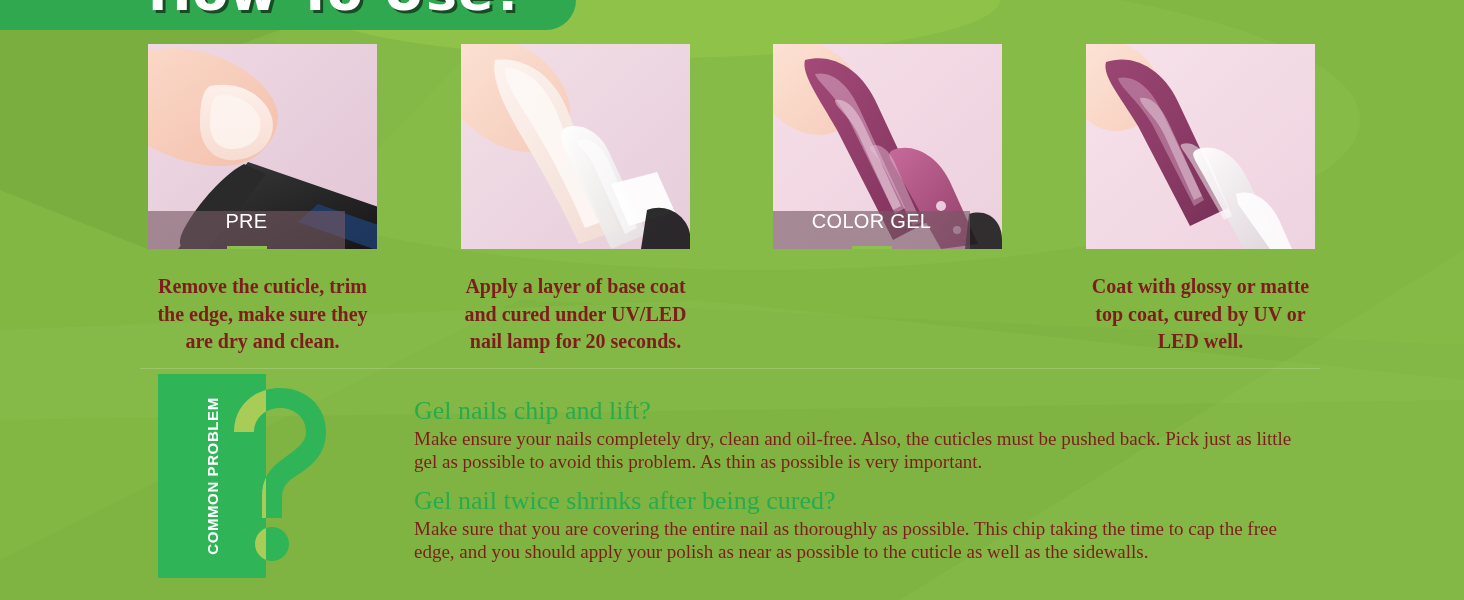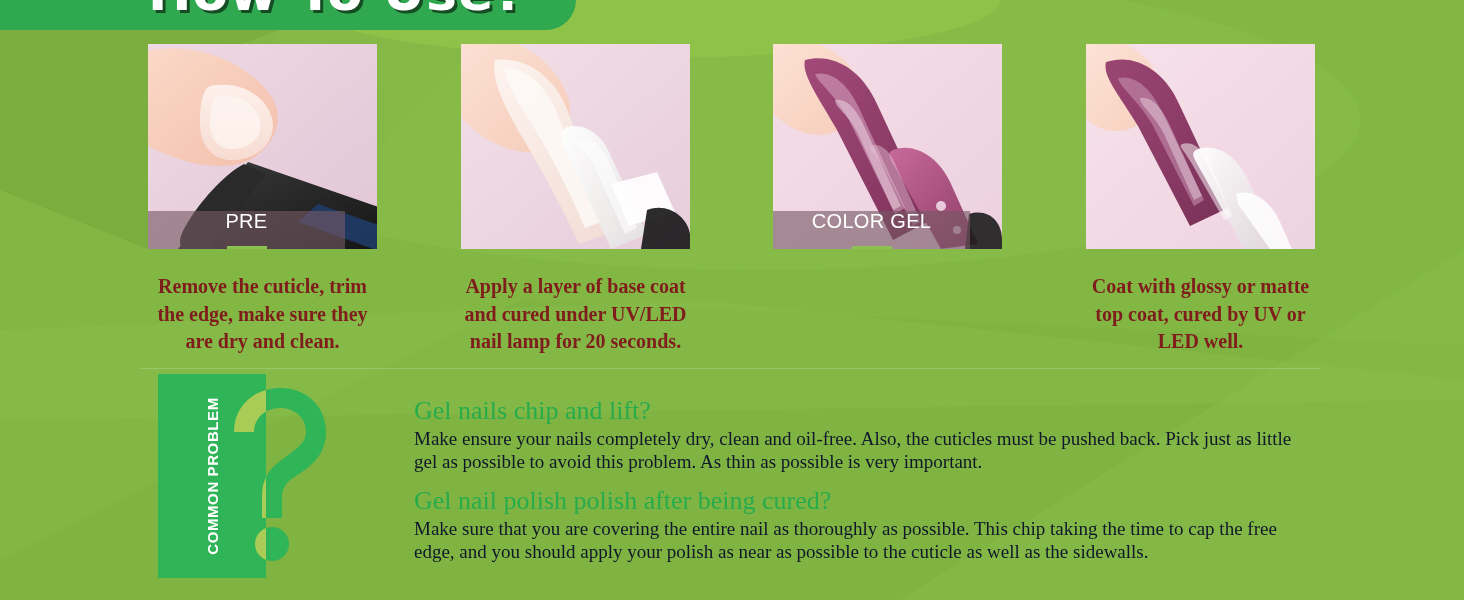--- a/index.html
+++ b/index.html
@@ -157,21 +157,21 @@
     font-family: "Liberation Serif", serif;
     font-size: 26px;
     color: #27ac4d;
     line-height: 1.2;
     margin-bottom: 2px;
   }
   .faq-a {
     font-family: "Liberation Serif", serif;
     font-size: 19px;
     line-height: 1.18;
-    color: #0f172a;
+    color: #7f1d1d;
   }
 </style>
 </head>
 <body>
 
 <div id="page">
 
   <div class="bg-layer">
     <svg class="bg-svg" viewBox="0 0 1464 600" preserveAspectRatio="none">
       <defs>
@@ -379,18 +379,18 @@
         </g>
     </svg>
   </div>
 
   <div class="faq">
     <div class="faq-item">
       <div class="faq-q">Gel nails chip and lift?</div>
       <div class="faq-a">Make ensure your nails completely dry, clean and oil-free. Also, the cuticles must be pushed back. Pick just as little gel as possible to avoid this problem. As thin as possible is very important.</div>
     </div>
     <div class="faq-item">
-      <div class="faq-q">Gel nail polish polish after being cured?</div>
+      <div class="faq-q">Gel nail twice shrinks after being cured?</div>
       <div class="faq-a">Make sure that you are covering the entire nail as thoroughly as possible.  This chip taking the time to cap the free edge, and you should apply your polish as near as possible to the cuticle as well as the sidewalls.</div>
     </div>
   </div>
 
 </div>
 
 </body></html>

